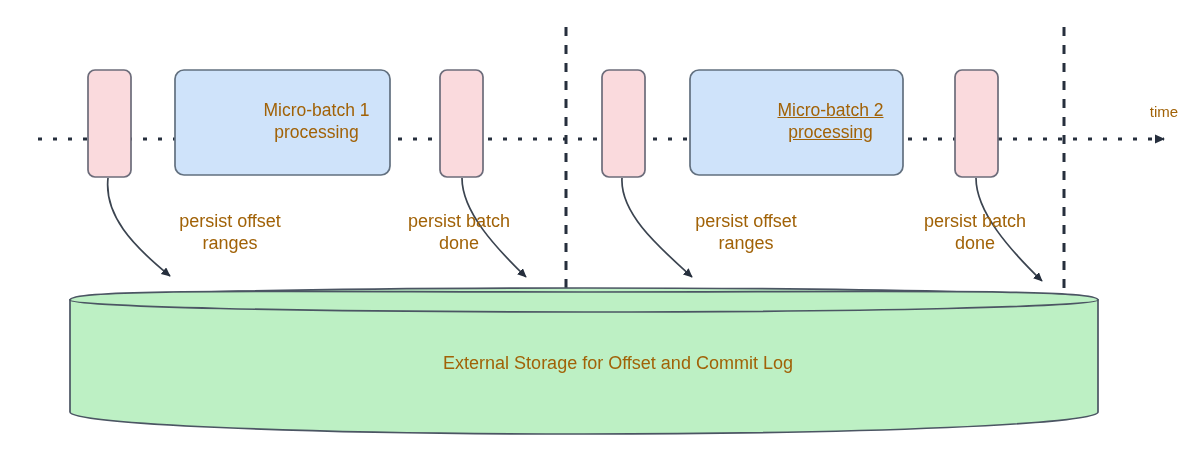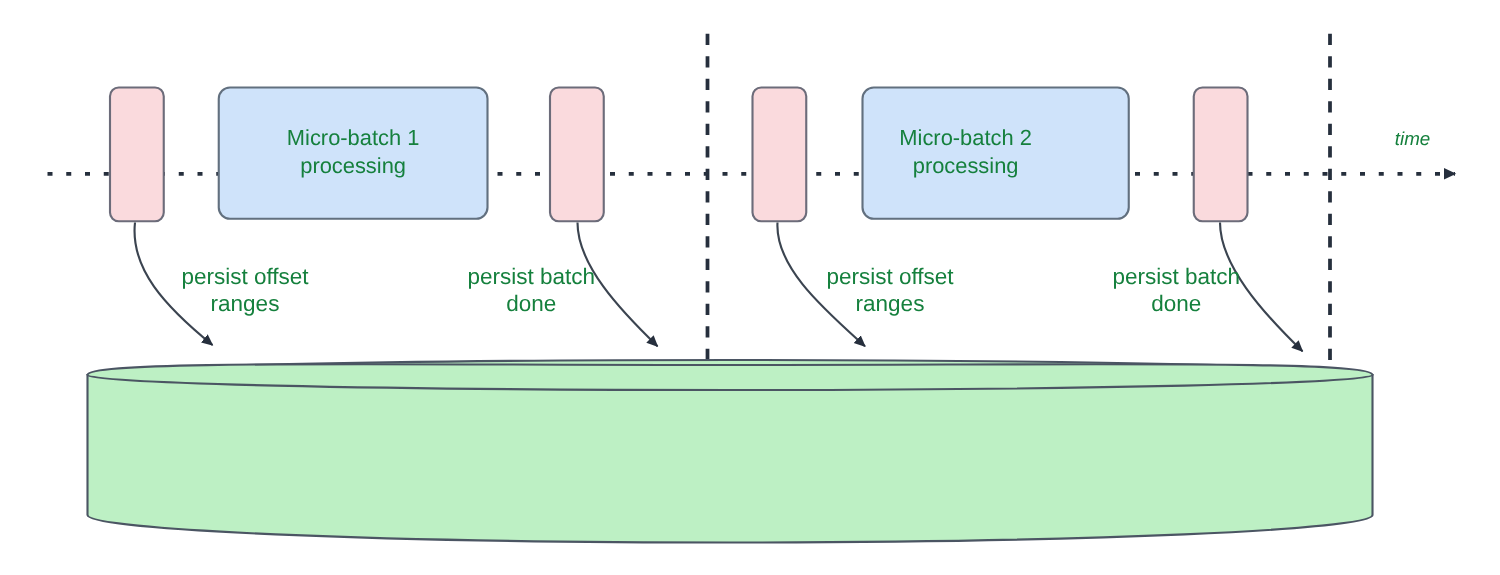--- a/index.html
+++ b/index.html
@@ -6,29 +6,30 @@
   #stage{
     position:relative;
     width:1200px;height:460px;
     background:#ffffff;
     font-family:"Liberation Sans", sans-serif;
     overflow:hidden;
   }
   #stage svg{position:absolute;top:0;left:0;width:1200px;height:460px;}
   .lbl{
     position:absolute;
-    color:#15803d;
+    color:#a16207;
     text-align:center;
     line-height:1.24;
     white-space:pre-line;
     pointer-events:none;
+    padding-left:34px;
   }
   .box-lbl{font-size:17.5px;}
   .note-lbl{font-size:18px;}
-  .time-lbl{font-size:15px;font-style:italic;}
+  .time-lbl{font-size:15px;}
   .store-lbl{font-size:18px;}
 </style>
 </head>
 <body>
 
 <div id="stage">
 
   <svg viewBox="0 0 1200 460" xmlns="http://www.w3.org/2000/svg">
     <defs>
       <marker id="ah" markerWidth="11" markerHeight="11" refX="8.4" refY="4.2" orient="auto" markerUnits="userSpaceOnUse">
@@ -94,31 +95,32 @@
       <path d="M622,178 C620,214 660,248 692,277" fill="none" stroke="#3b4450" stroke-width="1.7" marker-end="url(#ah)"></path>
     </g>
     <g>
       <path d="M976,178 C976,212 1010,250 1042,281" fill="none" stroke="#3b4450" stroke-width="1.7" marker-end="url(#ah)"></path>
     </g>
   </svg>
 
   <div class="lbl box-lbl" style="left:175px;top:100px;width:215px;">Micro-batch 1
 processing</div>
 
-  <div class="lbl box-lbl" style="left:666px;top:100px;width:213px;">Micro-batch 2
+  <div class="lbl box-lbl" style="left:690px;top:100px;width:213px;text-decoration:underline;">Micro-batch 2
 processing</div>
 
   <div class="lbl note-lbl" style="left:136px;top:210px;width:120px;">persist offset
 ranges</div>
 
   <div class="lbl note-lbl" style="left:370px;top:210px;width:110px;">persist batch
 done</div>
 
   <div class="lbl note-lbl" style="left:652px;top:210px;width:120px;">persist offset
 ranges</div>
 
   <div class="lbl note-lbl" style="left:886px;top:210px;width:110px;">persist batch
 done</div>
 
   <div class="lbl time-lbl" style="left:1094px;top:103px;width:72px;">time</div>
 
+  <div class="lbl store-lbl" style="left:70px;top:352px;width:1028px;">External Storage for Offset and Commit Log</div>
 
 </div>
 
 </body></html>

